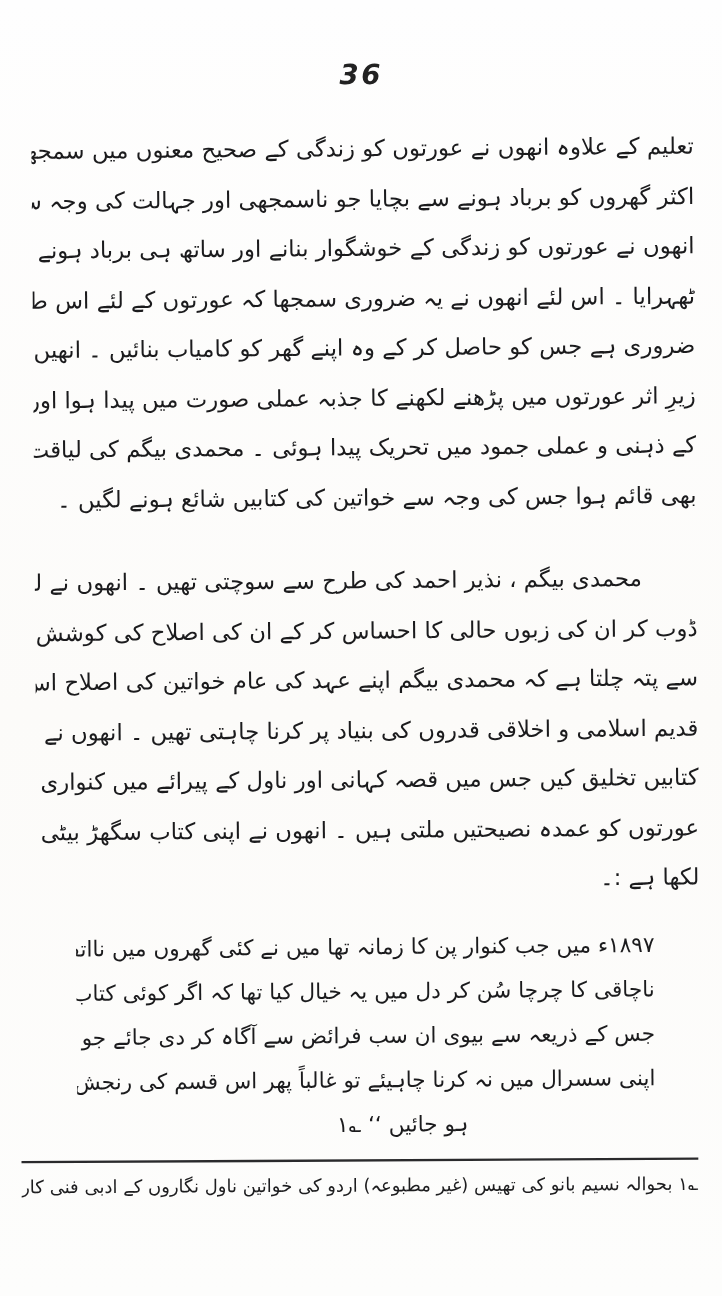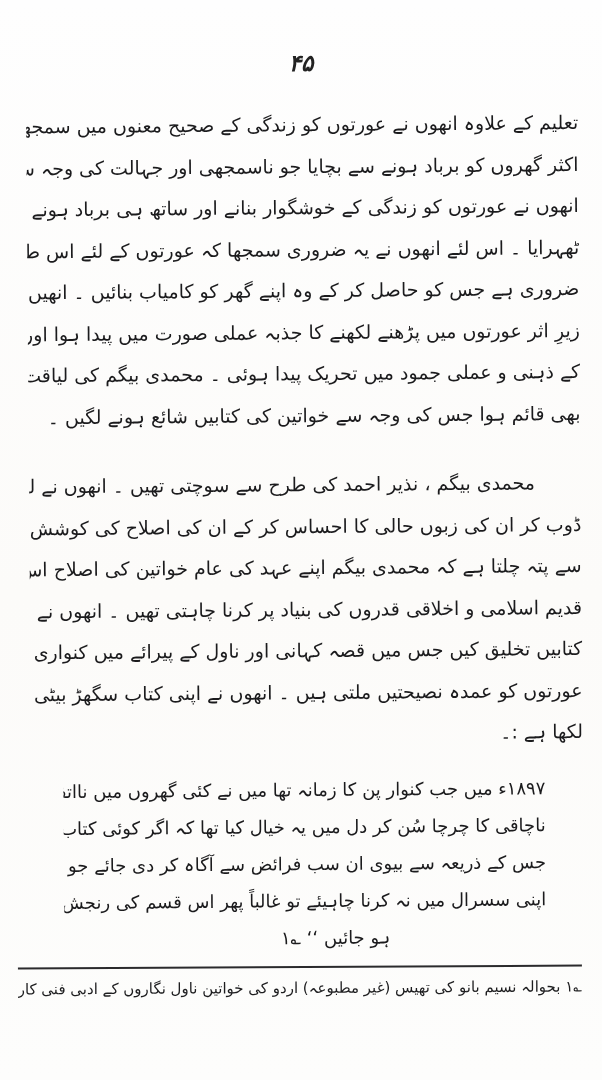--- a/index.html
+++ b/index.html
@@ -59,21 +59,21 @@
     text-align:right;
     color:#1d1d1f;
     white-space:nowrap; overflow:hidden;
   }
 </style>
 </head>
 <body>
 
 <div class="page">
 
-  <div class="pagenum">۴۵</div>
+  <div class="pagenum">36</div>
 
   <div class="text-block">
 
     <div class="para">
       <div class="line">تعلیم کے علاوہ انھوں نے عورتوں کو زندگی کے صحیح معنوں میں سمجھنے اور برتنے کے طریقے بتائے ۔</div>
       <div class="line">اکثر گھروں کو برباد ہونے سے بچایا جو ناسمجھی اور جہالت کی وجہ سے برباد ہو جاتے ہیں</div>
       <div class="line">انھوں نے عورتوں کو زندگی کے خوشگوار بنانے اور ساتھ ہی برباد ہونے کا ذمہ دار</div>
       <div class="line">ٹھہرایا ۔ اس لئے انھوں نے یہ ضروری سمجھا کہ عورتوں کے لئے اس طرح کی تعلیم بہت</div>
       <div class="line">ضروری ہے جس کو حاصل کر کے وہ اپنے گھر کو کامیاب بنائیں ۔ انھیں کی کوشش کے</div>
       <div class="line">زیرِ اثر عورتوں میں پڑھنے لکھنے کا جذبہ عملی صورت میں پیدا ہوا اور اس طرح مدتوں</div>

